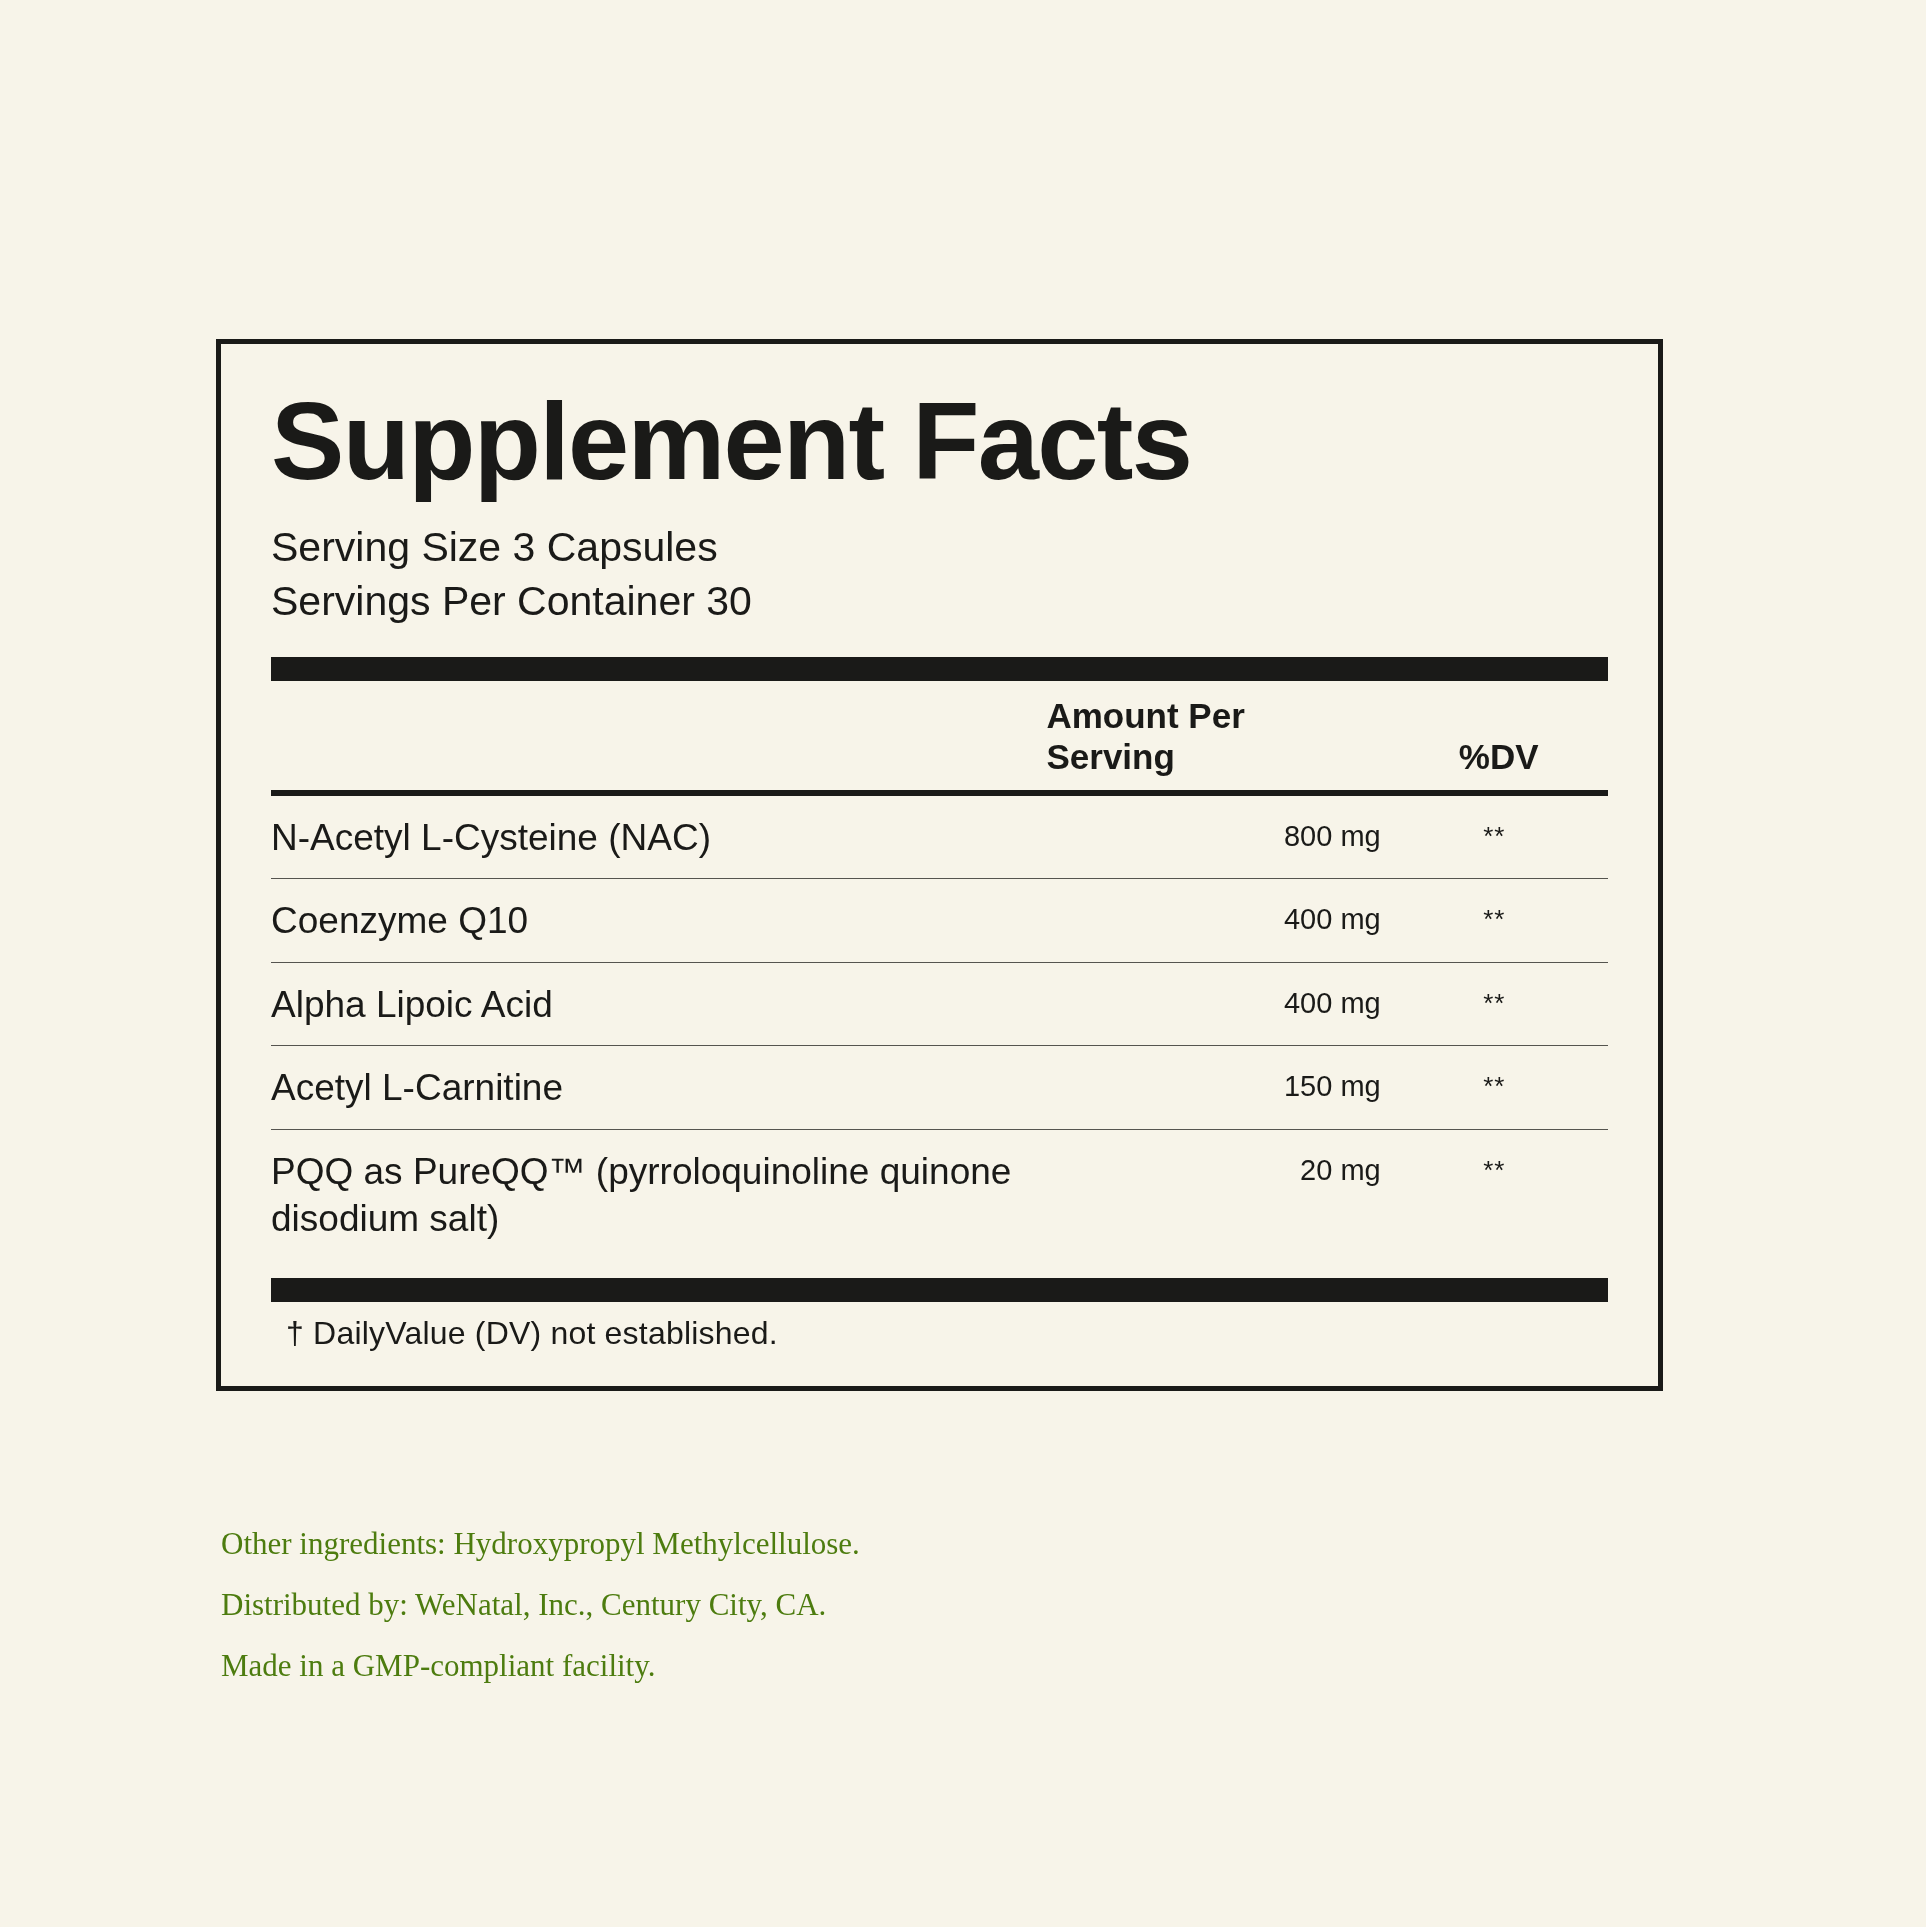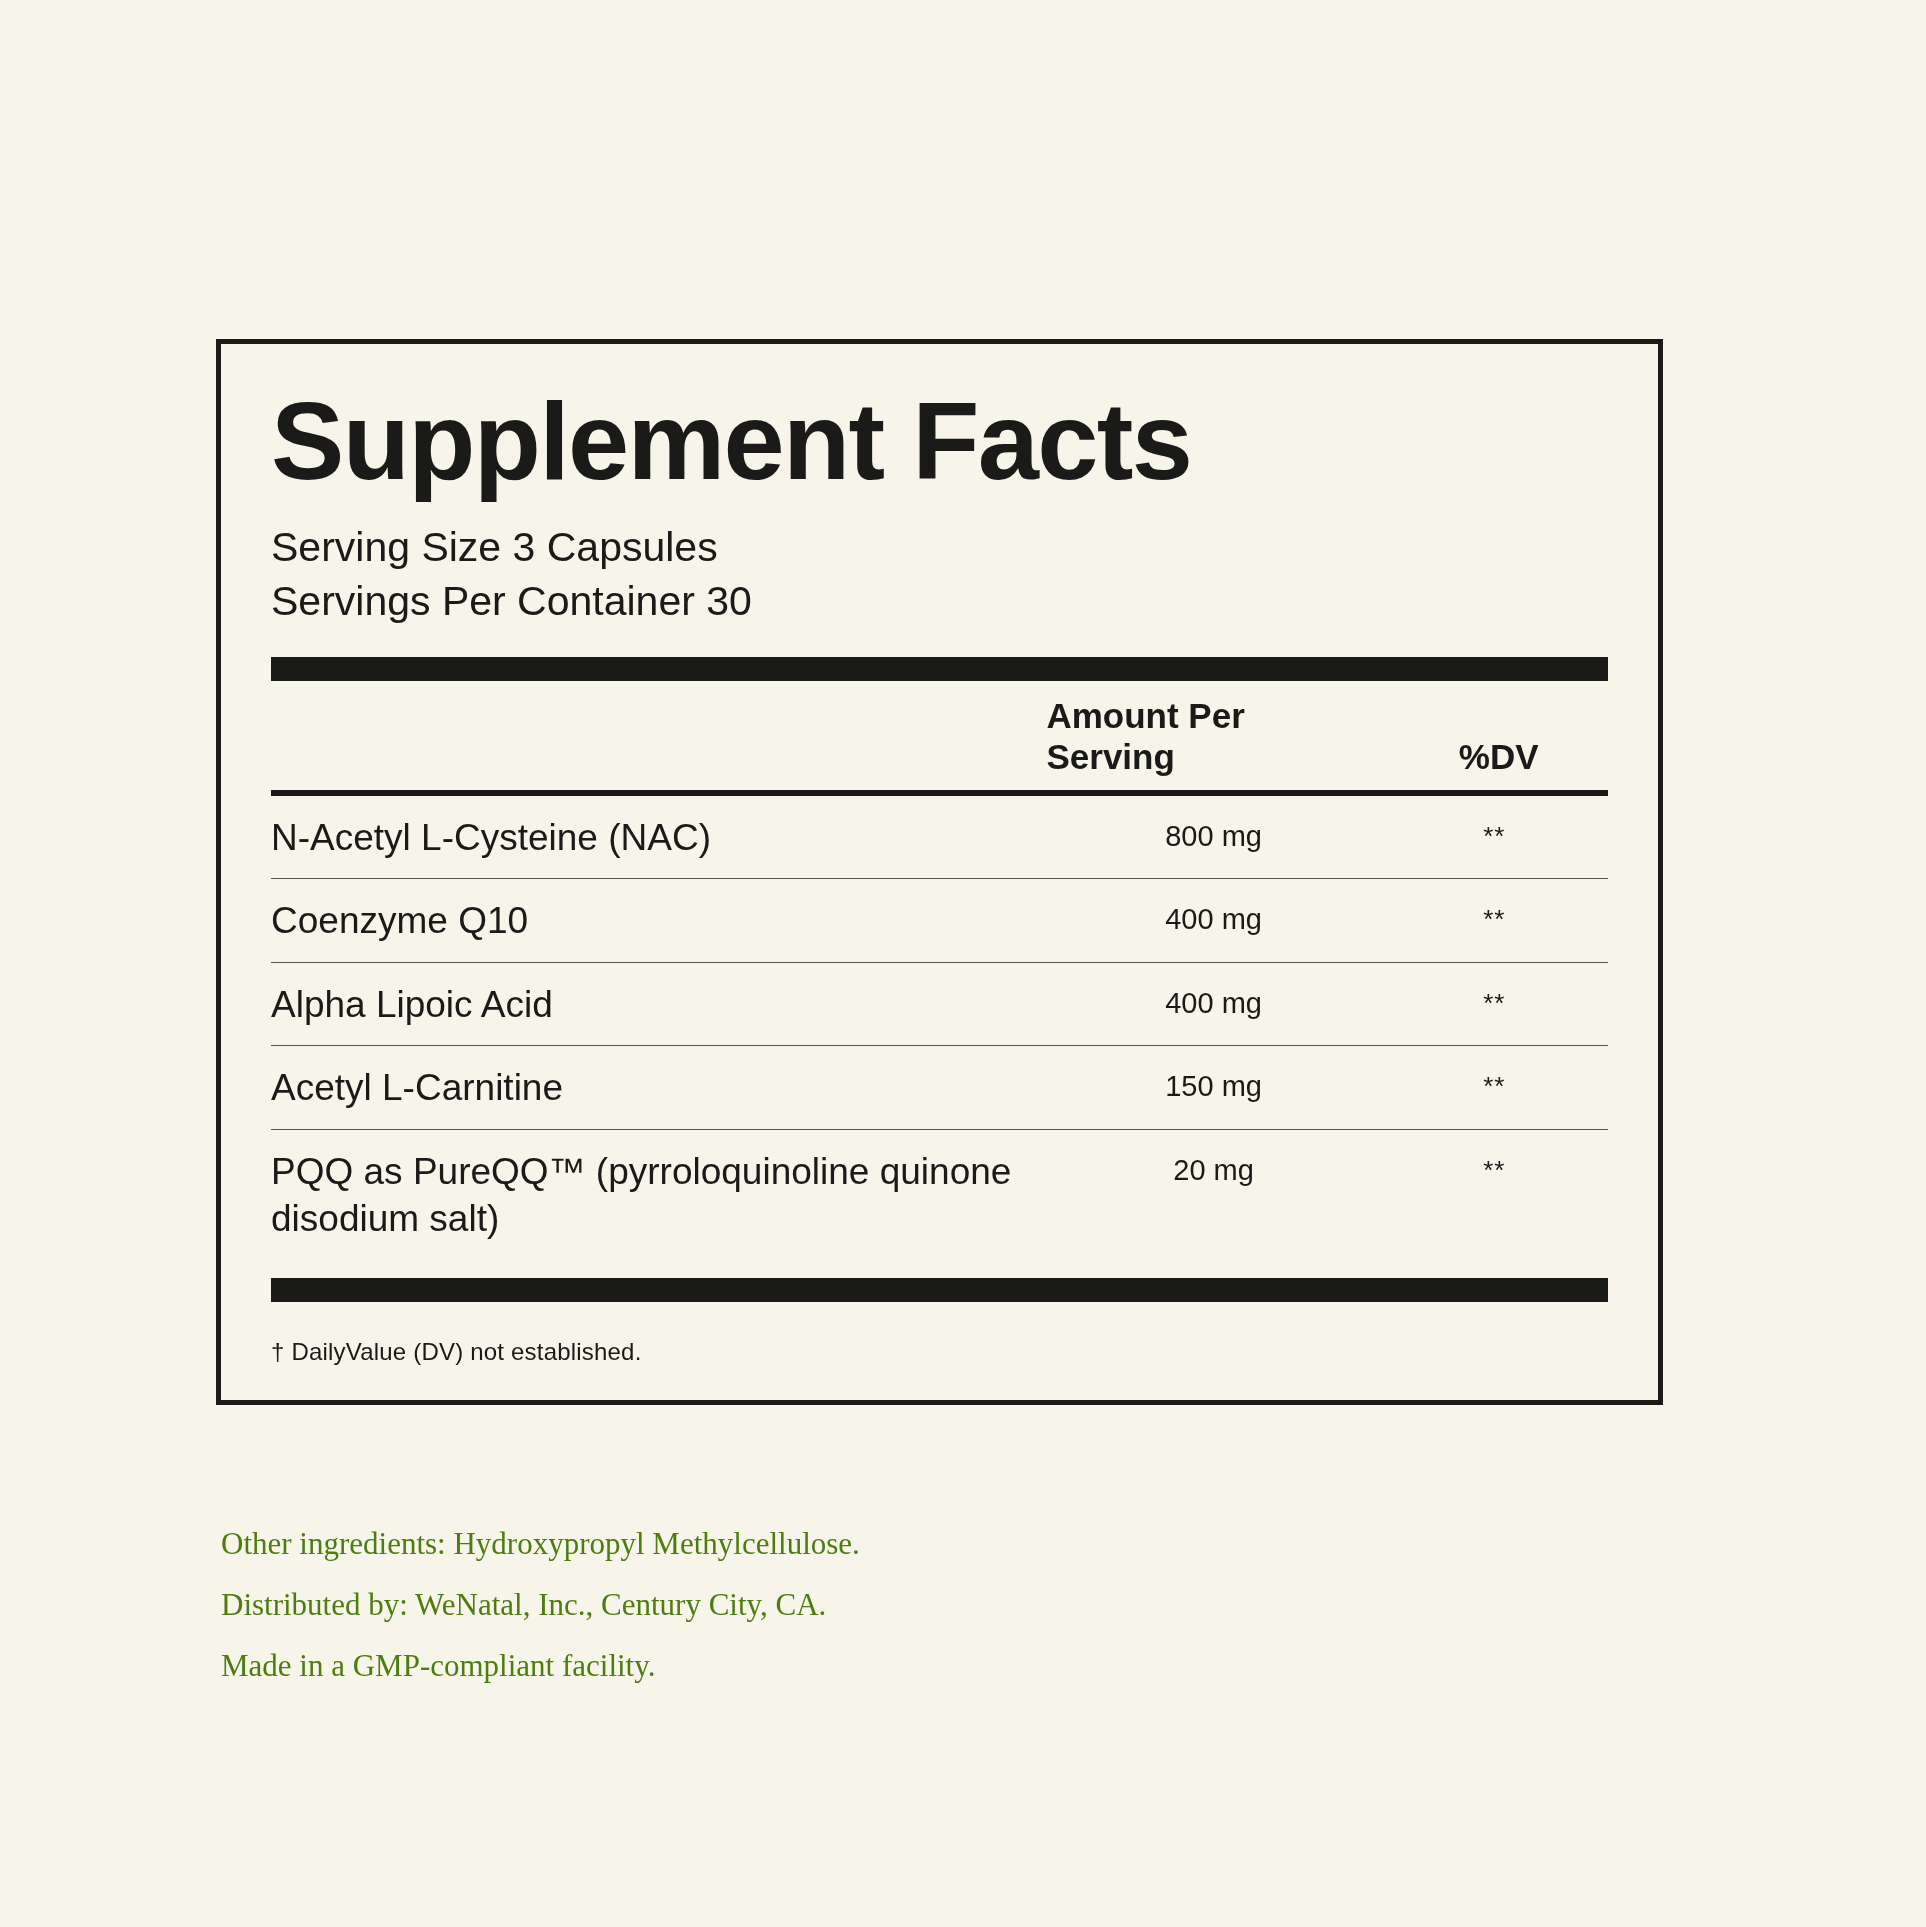--- a/index.html
+++ b/index.html
@@ -95,40 +95,41 @@
 
   .facts-table td {
     font-size: 37px;
     font-weight: 400;
     padding: 19px 0 17px 0;
     vertical-align: top;
     line-height: 1.26;
     color: #1a1a18;
   }
   .facts-table td.amt {
-    text-align: center;
+    text-align: right;
     font-size: 29px;
     padding-top: 22px;
   }
   .facts-table td.dv {
     text-align: center;
     font-size: 26px;
     padding-top: 24px;
     letter-spacing: 0.9px;
   }
 
   .facts-table tr.row + tr.row td {
     border-top: 1.7px solid #55544f;
   }
 
   .footnote {
-    font-size: 24px;
-    padding-top: 36px;
+    font-size: 32px;
+    padding-top: 13px;
     color: #1a1a18;
     letter-spacing: 0.2px;
+    margin-left: 15px;
   }
 
   
   .below {
     position: absolute;
     left: 221px;
     top: 1524px;
     width: 1370px;
   }
   .below p {

